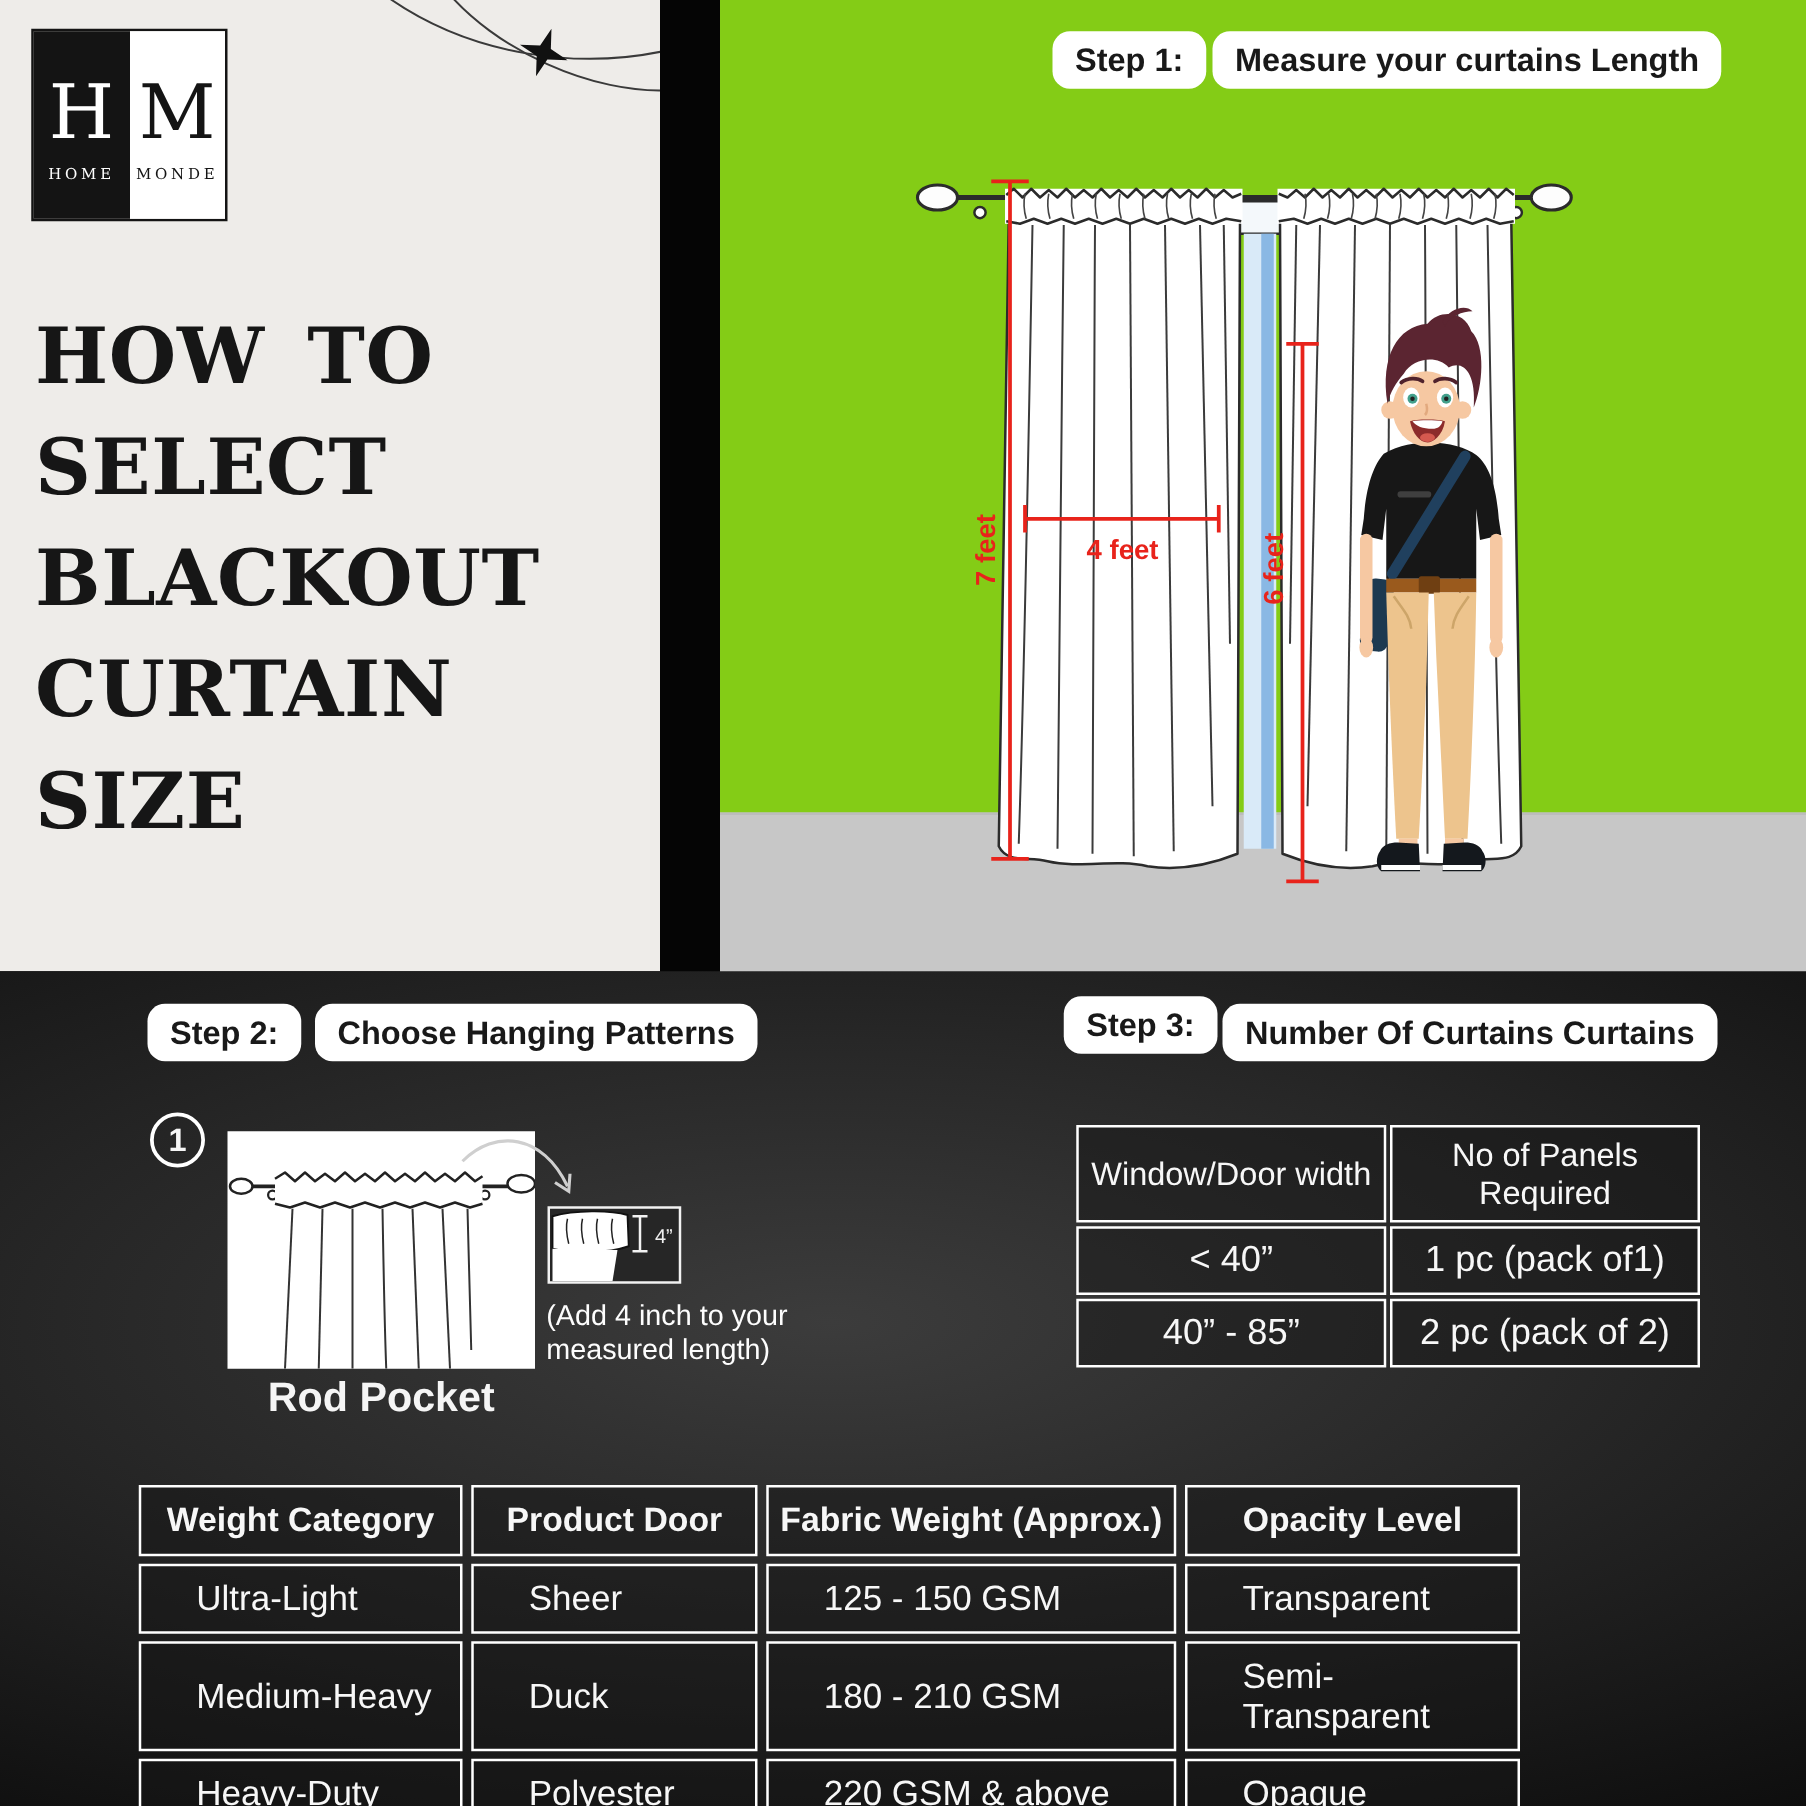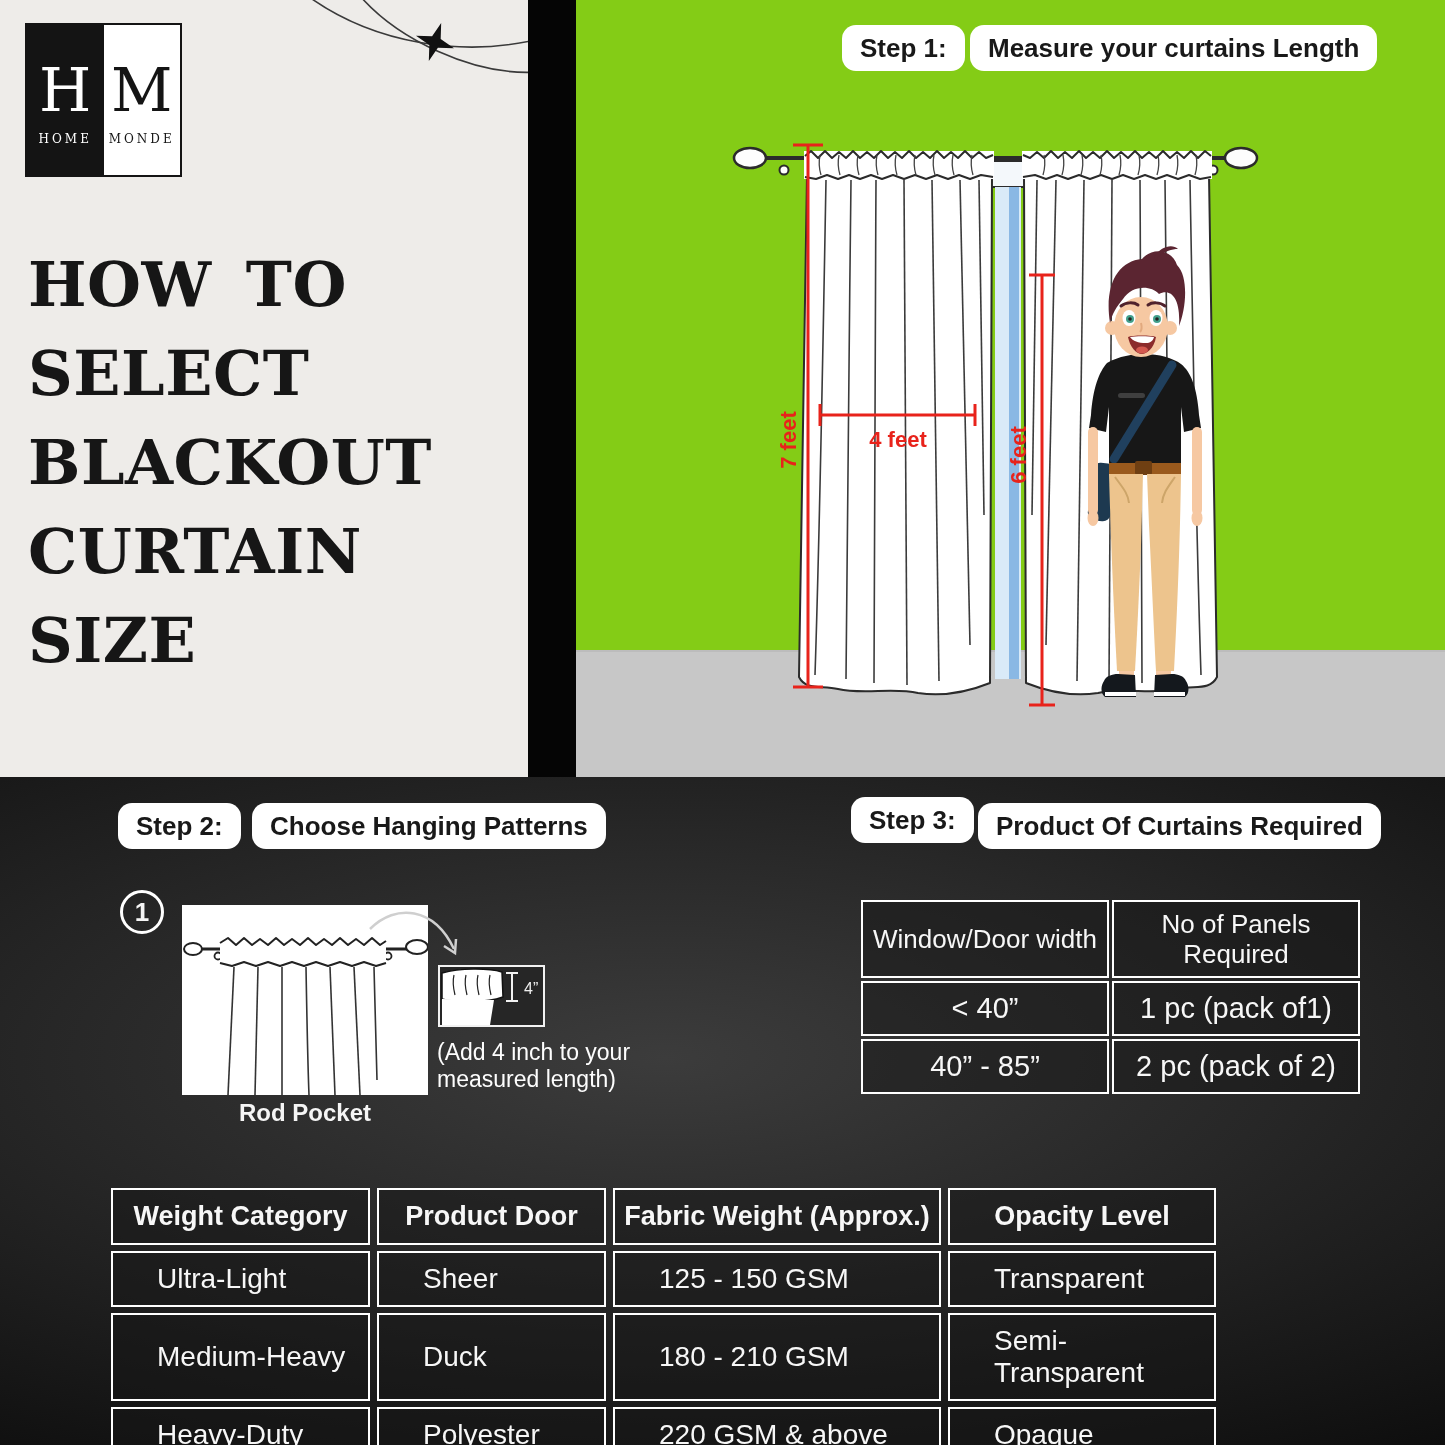--- a/index.html
+++ b/index.html
@@ -22,21 +22,21 @@
   .title-line{font-family:"DejaVu Serif",serif;font-weight:700;font-size:62px;line-height:89px;color:#161616;letter-spacing:0.5px;}
   
   .pill{position:absolute;background:#fff;color:#191919;font-weight:700;font-size:26px;
         padding:8px 18px;border-radius:14px;white-space:nowrap;line-height:30px;}
   
   .section-dark{position:absolute;left:0;top:777px;width:1445px;height:668px;color:#f5f5f5;
     background:radial-gradient(95% 75% at 46% 42%, #3c3c3c 0%, #272727 45%, #0c0c0c 100%);}
   .badge-circle{position:absolute;left:120px;top:113px;width:44px;height:44px;border:3px solid #fff;border-radius:50%;
     display:flex;align-items:center;justify-content:center;font-size:26px;font-weight:700;box-sizing:border-box;}
   .pattern-box{position:absolute;left:182px;top:128px;width:246px;height:190px;background:#fff;}
-  .pattern-label{position:absolute;left:182px;top:322px;width:246px;text-align:center;font-size:24px;font-weight:700;}
+  .pattern-label{position:absolute;left:182px;top:322px;width:246px;text-align:center;font-size:33px;font-weight:700;}
   .arrow-wrap{position:absolute;left:362px;top:132px;width:110px;height:62px;}
   .detail-box{position:absolute;left:438px;top:188px;width:107px;height:62px;border:2px solid #f2f2f2;background:#262626;box-sizing:border-box;}
   .note{position:absolute;left:437px;top:262px;font-size:23px;line-height:27px;color:#fdfdfd;}
   
   table{border-collapse:separate;color:#f7f7f7;}
   th,td{border:2px solid #fff;background:rgba(22,22,22,0.45);}
   .t3{position:absolute;left:858px;top:120px;border-spacing:3px;}
   .t3 th{font-size:26px;font-weight:400;line-height:30px;padding:7px 4px;width:236px;text-align:center;}
   .t3 td{font-size:29px;font-weight:400;padding:9px 4px;text-align:center;}
   .tf{position:absolute;left:104px;top:405px;border-spacing:7px 6px;}
@@ -188,21 +188,21 @@
       </g>
     </svg>
   </div>
 
   <div class="section-dark">
 
     <div class="pill" style="left:118px;top:26px;">Step 2:</div>
     <div class="pill" style="left:252px;top:26px;">Choose Hanging Patterns</div>
 
     <div class="pill" style="left:851px;top:20px;">Step 3:</div>
-    <div class="pill" style="left:978px;top:26px;">Product Of Curtains Required</div>
+    <div class="pill" style="left:978px;top:26px;">Number Of Curtains Curtains</div>
 
     <div class="badge-circle">1</div>
 
     <div class="pattern-box">
       <svg width="246" height="190" viewBox="0 0 246 190">
         <line x1="14" y1="44" x2="232" y2="44" stroke="#222" stroke-width="3"></line>
         <ellipse cx="11" cy="44" rx="9" ry="6" fill="#fff" stroke="#222" stroke-width="2"></ellipse>
         <ellipse cx="235" cy="42" rx="11" ry="7" fill="#fff" stroke="#222" stroke-width="2"></ellipse>
         <circle cx="36" cy="51" r="3.5" fill="#fff" stroke="#222" stroke-width="1.8"></circle>
         <circle cx="206" cy="51" r="3.5" fill="#fff" stroke="#222" stroke-width="1.8"></circle>

